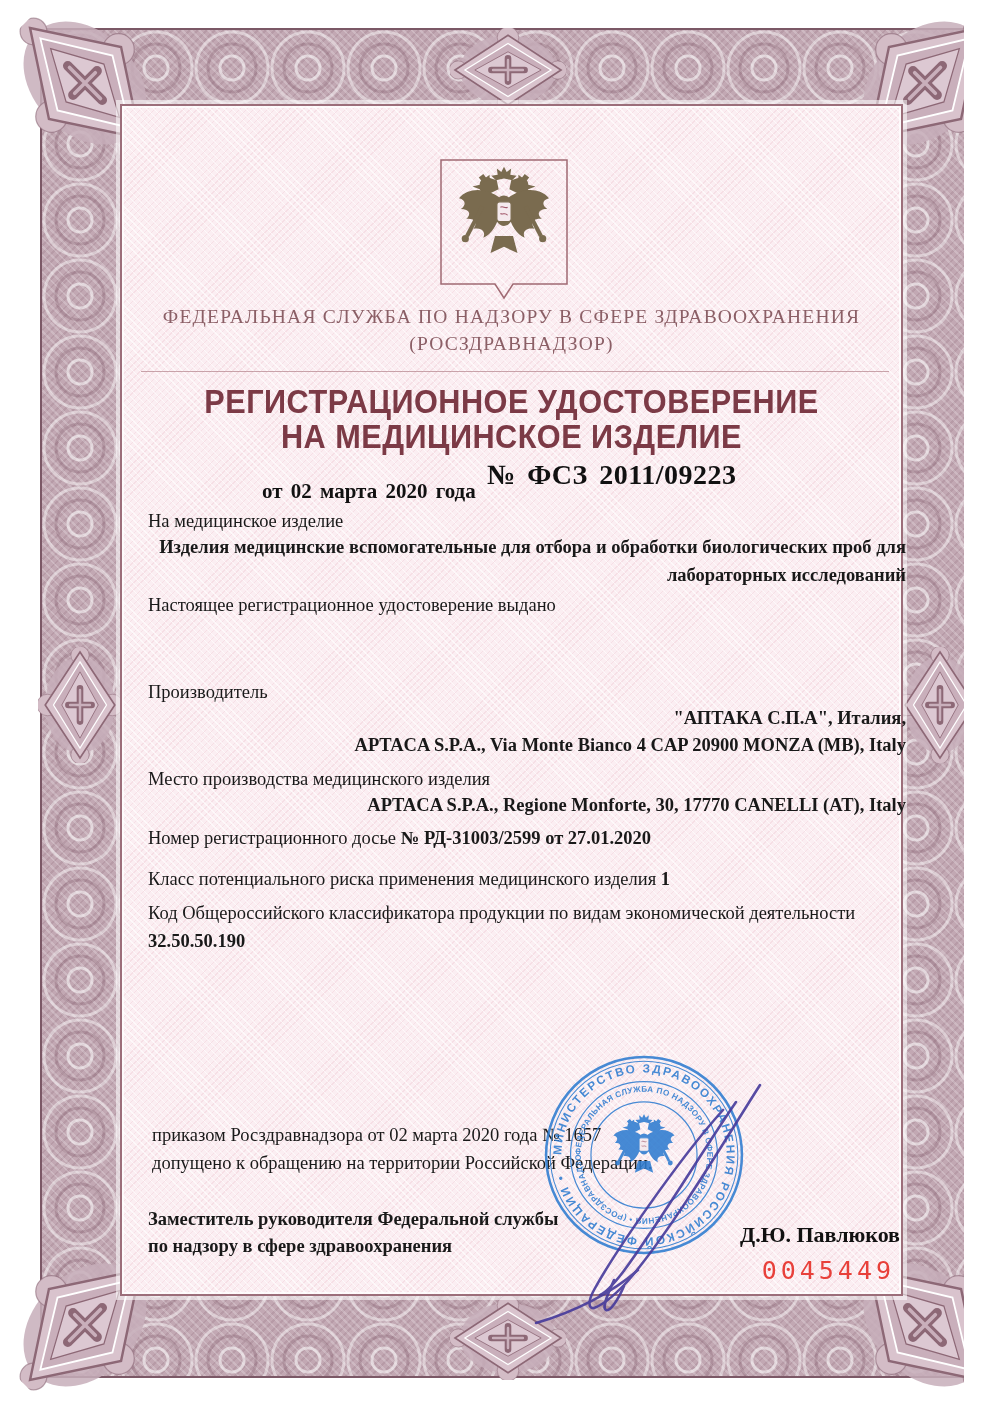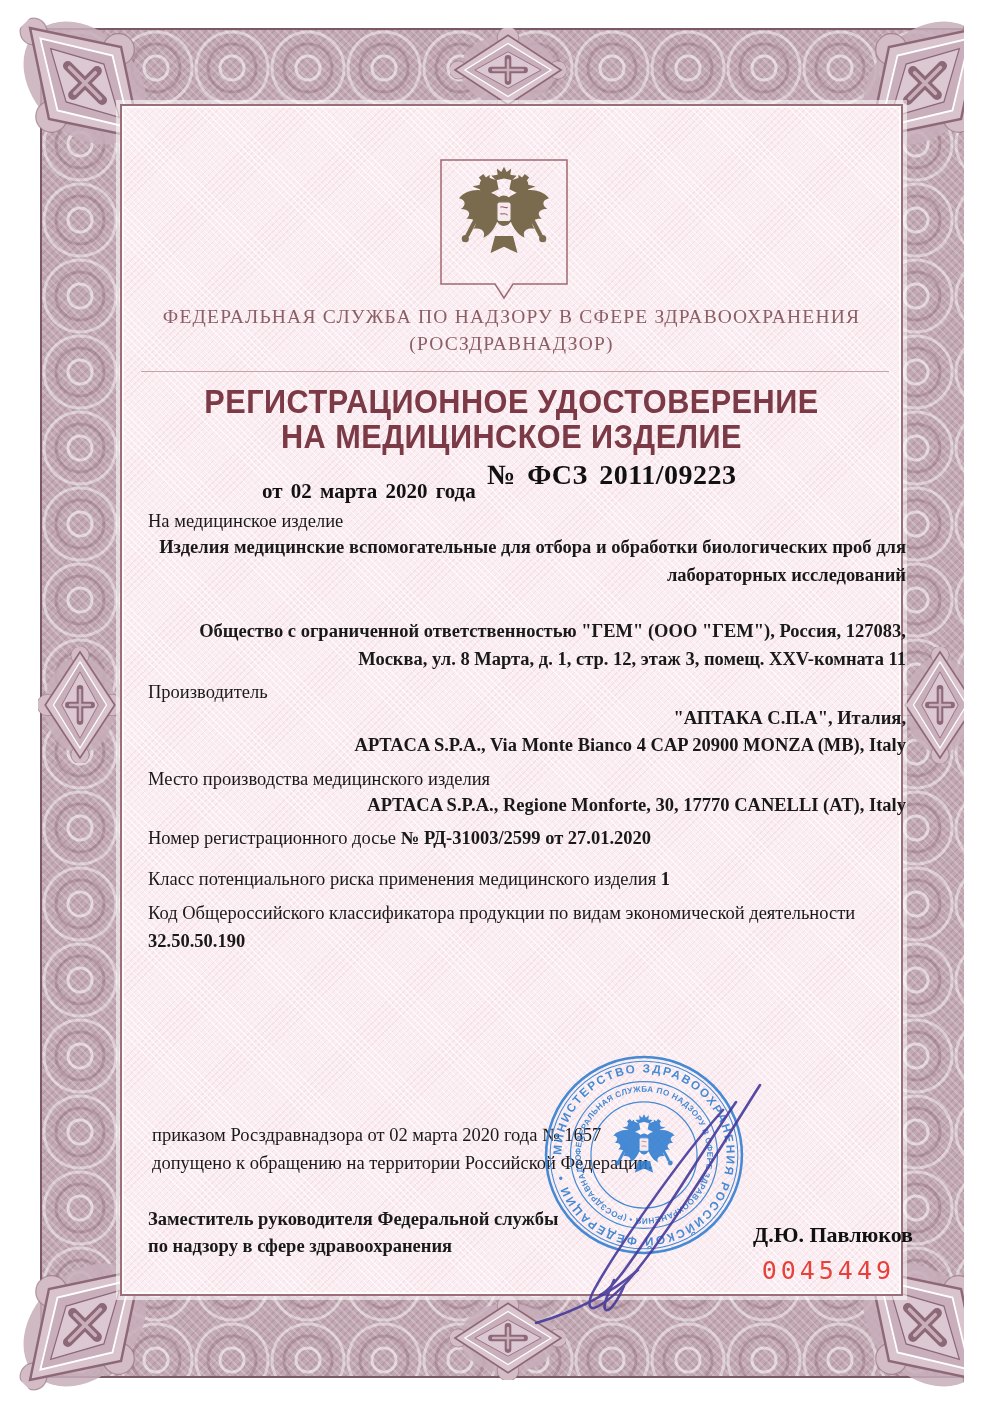--- a/index.html
+++ b/index.html
@@ -37,21 +37,21 @@
   .docdate{left:262px;top:446px;font-size:21px;font-weight:bold;color:#111;word-spacing:3px;margin-top:33px;}
   .docnum{left:487px;top:459px;font-size:28px;font-weight:bold;color:#111;letter-spacing:.5px;word-spacing:4px;}
 
   
   .t{font-size:18.5px;line-height:27.5px;color:#191919;}
   .b{font-weight:bold;text-align:right;}
   .block{left:148px;width:758px;}
 
   
   .serialnum{font-family:"DejaVu Sans Mono",monospace;font-size:25px;letter-spacing:4px;color:#e8403a;}
-  .signername{font-size:22px;font-weight:bold;color:#111;padding-left:13px;}
+  .signername{font-size:22px;font-weight:bold;color:#111;}
 
   .stamp{left:542px;top:1053px;width:204px;height:204px;opacity:.88;}
   .sig{left:515px;top:1038px;width:290px;height:300px;}
 </style>
 </head>
 <body>
 
 <svg width="0" height="0" style="position:absolute">
   <defs>
     <symbol id="dbl-eagle" viewBox="0 0 120 120">
@@ -126,21 +126,21 @@
   <div class="abs rule"></div>
 
   <div class="abs title" style="top:383px">РЕГИСТРАЦИОННОЕ УДОСТОВЕРЕНИЕ</div>
   <div class="abs title" style="top:418px">НА МЕДИЦИНСКОЕ ИЗДЕЛИЕ</div>
   <div class="abs docdate">от  02 марта 2020 года</div>
   <div class="abs docnum">№  ФСЗ 2011/09223</div>
 
   <div class="abs block t" style="top:508px">На медицинское изделие</div>
   <div class="abs block t b" style="top:534px">Изделия медицинские вспомогательные для отбора и обработки биологических проб для лабораторных исследований</div>
 
-  <div class="abs block t b" style="top:618px">Общество с ограниченной ответственностью "ГЕМ" (ООО "ГЕМ"), Россия, 127083, Москва, ул. 8 Марта, д. 1, стр. 12, этаж 3, помещ. XXV-комната 11</div>
+  <div class="abs block t" style="top:592px">Настоящее регистрационное удостоверение выдано</div>
 
   <div class="abs block t" style="top:679px">Производитель</div>
   <div class="abs block t b" style="top:705px">"АПТАКА С.П.А", Италия,</div>
   <div class="abs block t b" style="top:732px">APTACA S.P.A., Via Monte Bianco 4 CAP 20900 MONZA (MB), Italy</div>
 
   <div class="abs block t" style="top:766px">Место производства медицинского изделия</div>
   <div class="abs block t b" style="top:792px">APTACA S.P.A., Regione Monforte, 30, 17770 CANELLI (AT), Italy</div>
 
   <div class="abs block t" style="top:825px">
     <span>Номер регистрационного досье</span>

